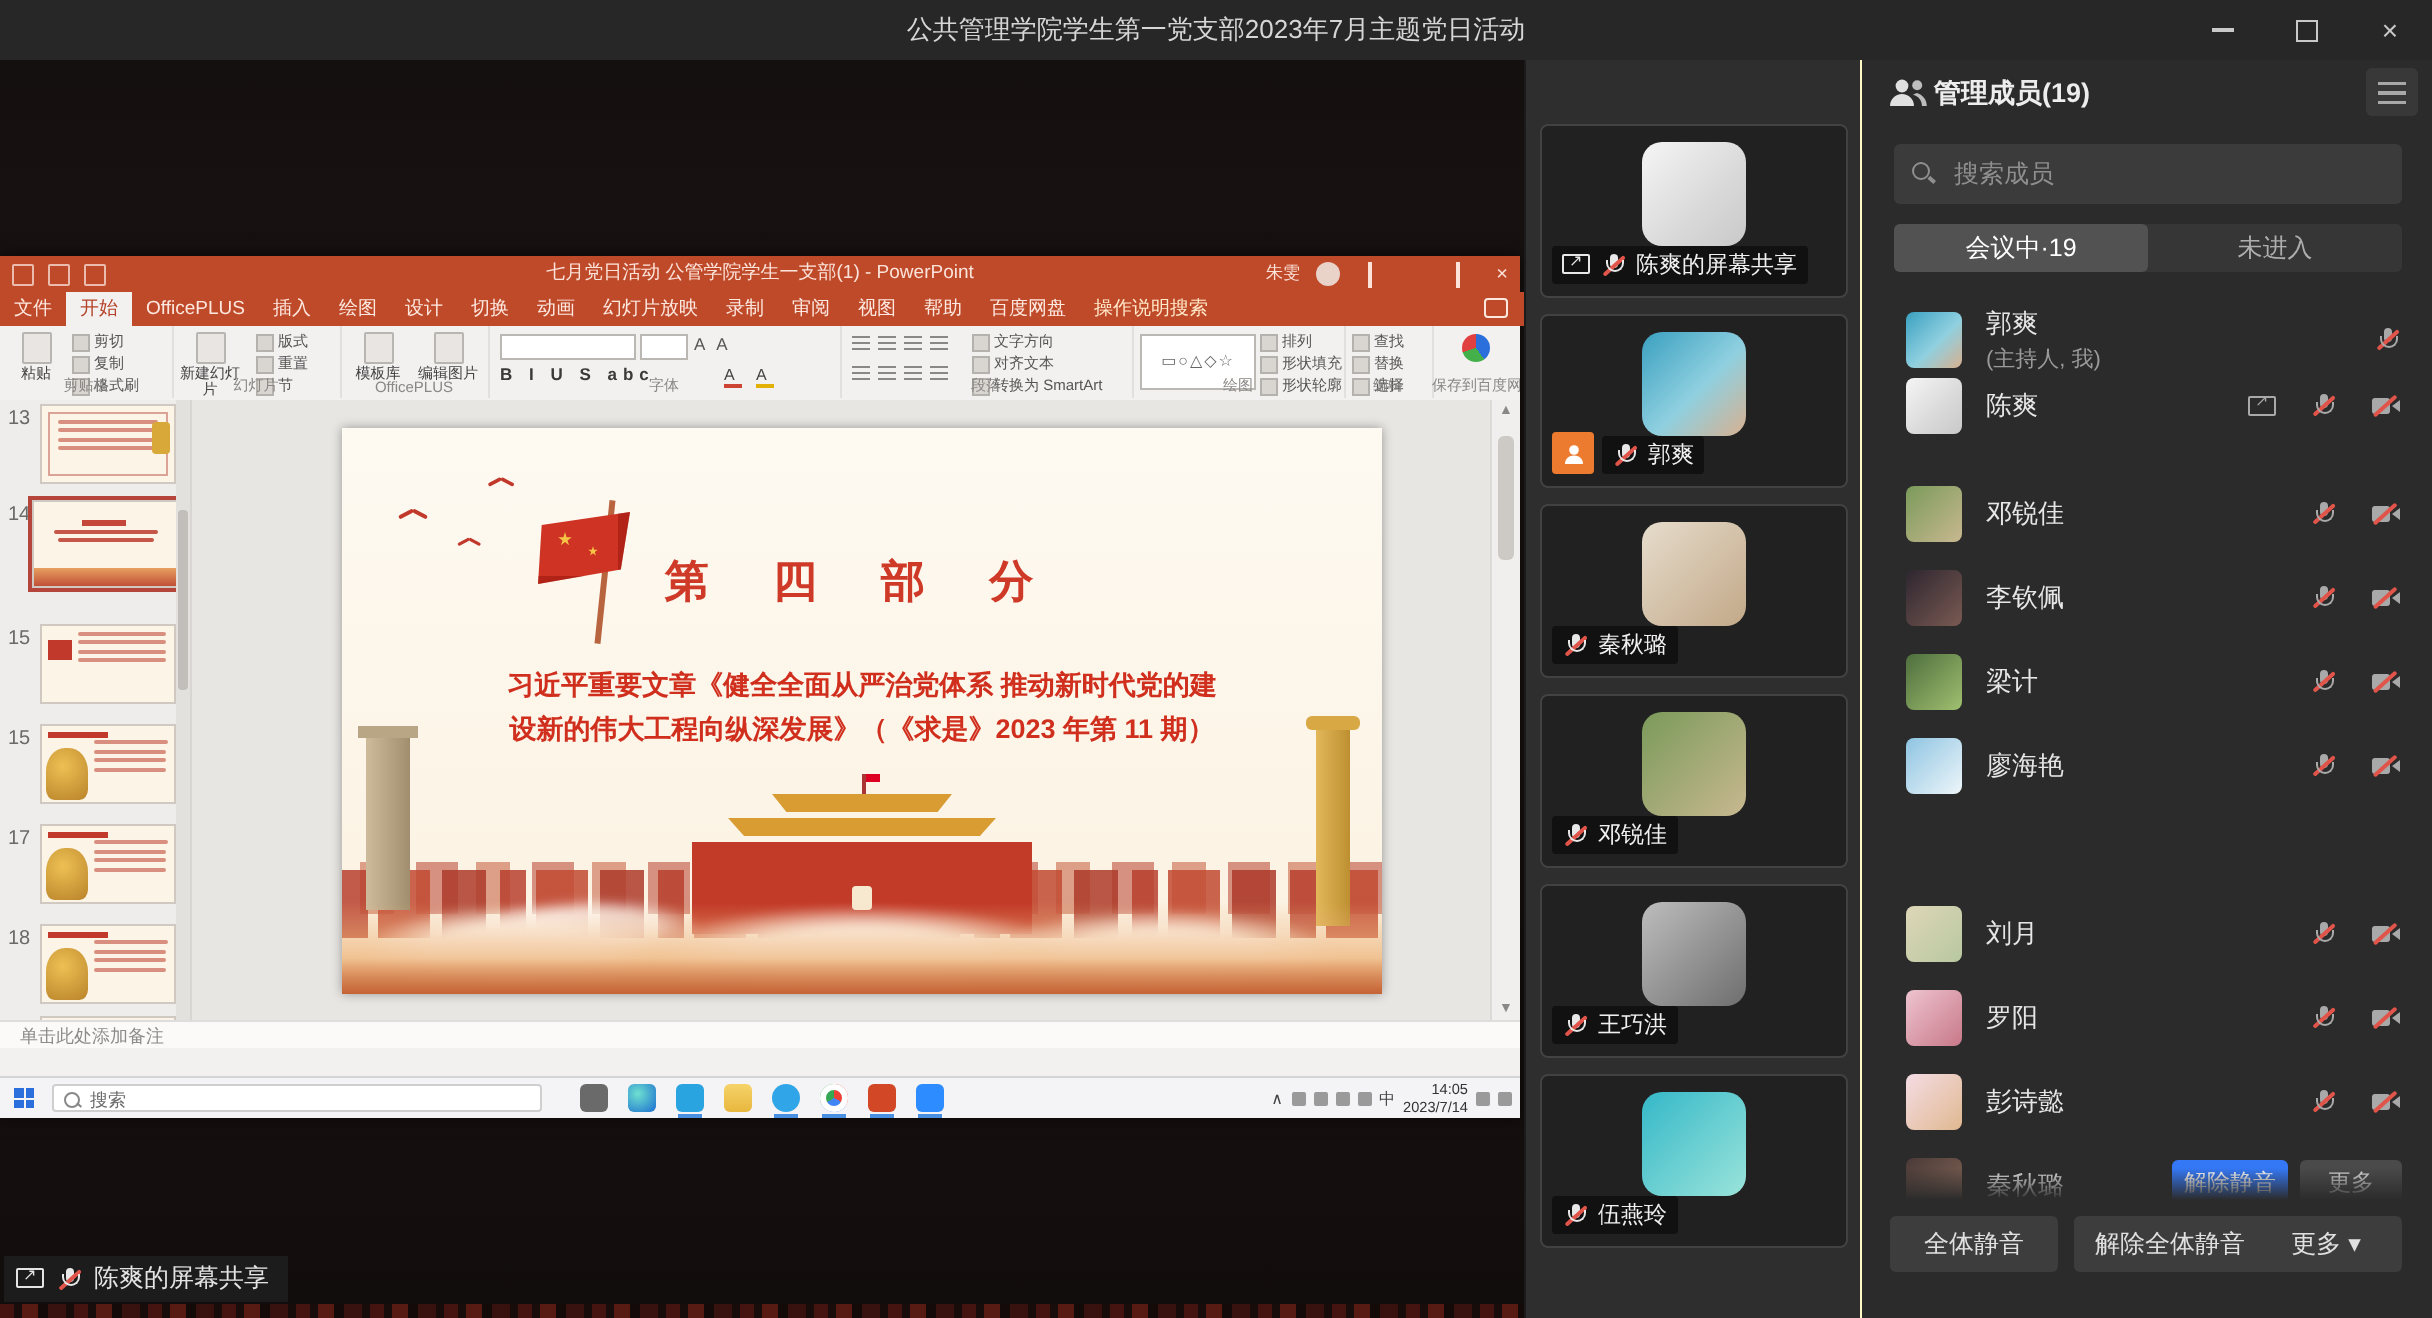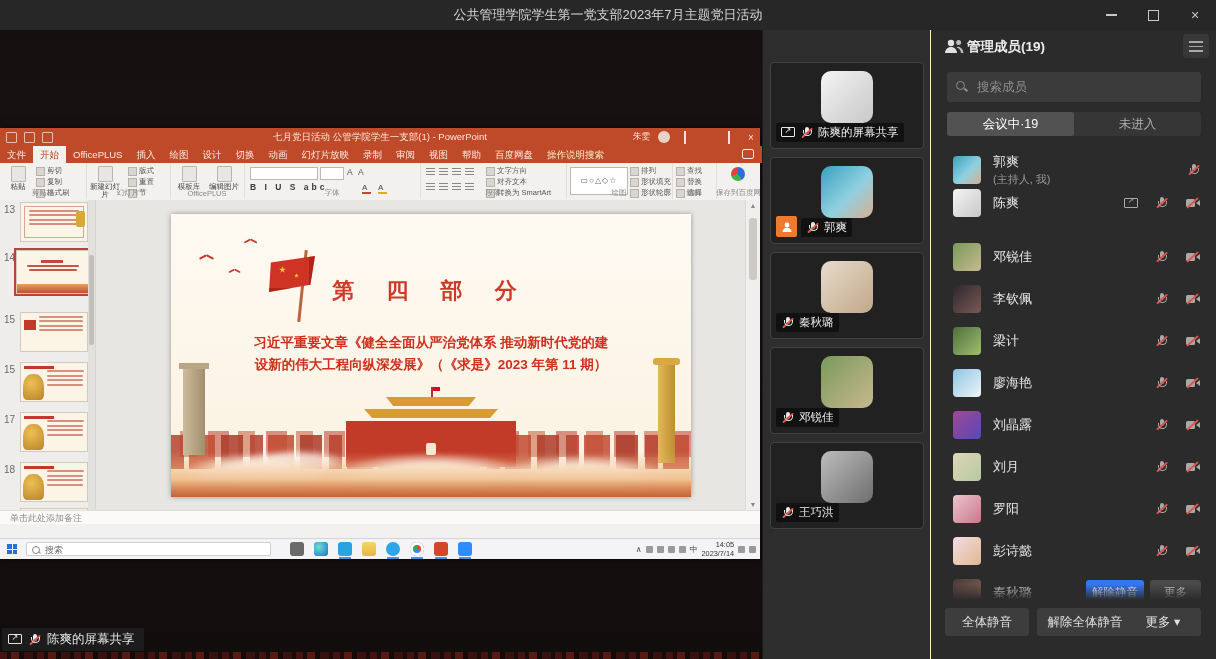--- a/index.html
+++ b/index.html
@@ -596,20 +596,29 @@
     </div>
     <div class="tile" style="top:412px">
       <span class="tav avL"></span>
       <div class="chip">
           <span class="ic ic-mic">
             <i class="slash"></i>
           </span>
           <span>王巧洪</span>
         </div>
     </div>
+    <div class="tile" style="top:507px">
+      <span class="tav avM"></span>
+      <div class="chip">
+          <span class="ic ic-mic">
+            <i class="slash"></i>
+          </span>
+          <span>伍燕玲</span>
+        </div>
+    </div>
   </div>
 
   <div class="panel">
     <div class="phead">
       <svg width="20" height="16" viewBox="0 0 20 16">
           <circle cx="7" cy="5" r="3.2" fill="#e0e0e0"></circle>
           <path d="M1 15c0-3.3 2.7-6 6-6s6 2.7 6 6z" fill="#e0e0e0"></path>
           <circle cx="14.6" cy="4.6" r="2.5" fill="#bdbdbd"></circle>
           <path d="M12.4 9.4c2.7.5 4.6 2.8 4.6 5.6h2.4c0-3.1-2.1-5.7-5-6.5z" fill="#bdbdbd"></path>
         </svg>
@@ -706,34 +715,20 @@
           </div>
         <div class="micons">
             <span class="ic ic-mic">
               <i class="slash"></i>
             </span>
             <span class="ic ic-cam">
               <i class="slash"></i>
             </span>
           </div>
       </div>
-      <div class="mrow" style="top:258px">
-        <span class="avatar avG"></span>
-        <div class="mname">
-            <span class="nm">刘晶露</span>
-          </div>
-        <div class="micons">
-            <span class="ic ic-mic">
-              <i class="slash"></i>
-            </span>
-            <span class="ic ic-cam">
-              <i class="slash"></i>
-            </span>
-          </div>
-      </div>
       <div class="mrow" style="top:300px">
         <span class="avatar avH"></span>
         <div class="mname">
             <span class="nm">刘月</span>
           </div>
         <div class="micons">
             <span class="ic ic-mic">
               <i class="slash"></i>
             </span>
             <span class="ic ic-cam">

